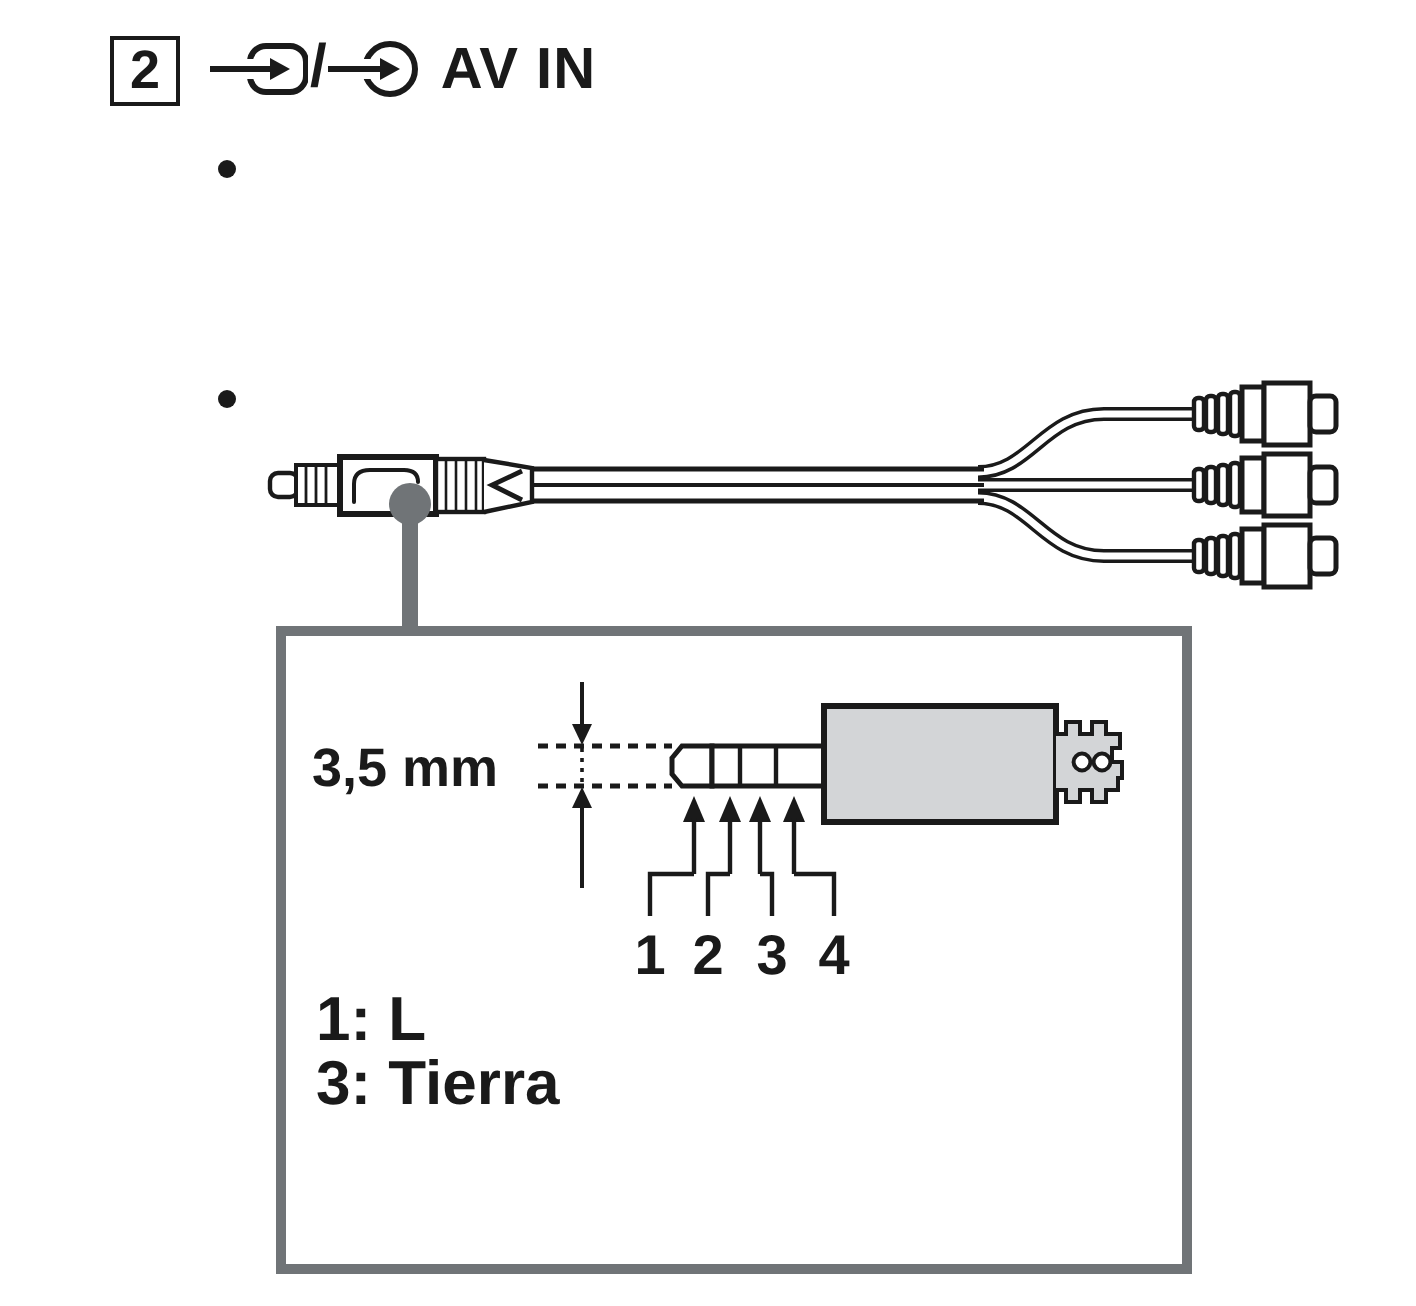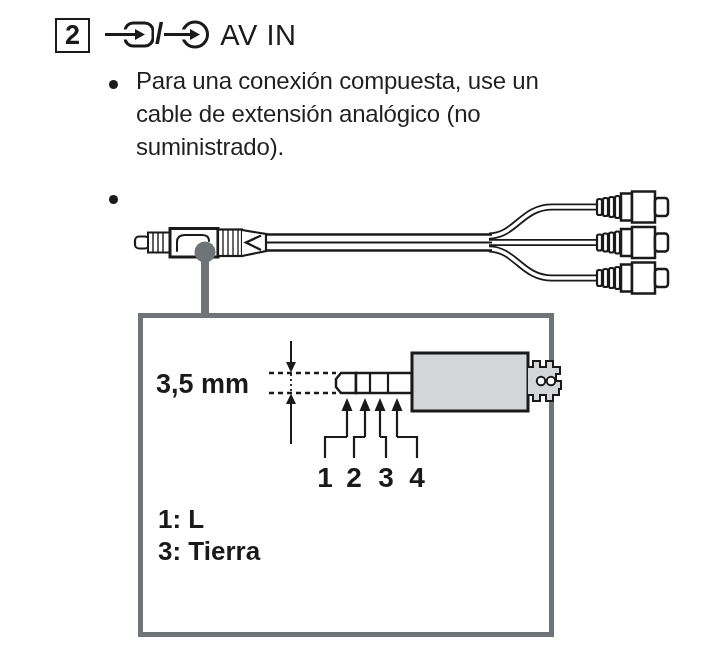--- a/index.html
+++ b/index.html
@@ -37,21 +37,21 @@
   .step-number-box span{
     font-size:27px;font-weight:700;line-height:1;
   }
   .hdr-icon{display:block;flex:0 0 auto;}
   .icon1{margin-left:14px;}
   .slash{
     font-size:30px;font-weight:700;
     margin:0 1px 2px 1px;
   }
   .av-title{
-    font-size:29px;font-weight:400;
+    font-size:29px;font-weight:700;
     margin-left:10px;
     letter-spacing:0.5px;
   }
   
   .bullet-dot{
     position:absolute;
     width:9px;height:9px;border-radius:50%;
     background:var(--ink);
   }
   .dot1{left:109px;top:80px;}
@@ -68,38 +68,38 @@
   .cable-svg{
     position:absolute;
     left:90px; top:180px;
   }
   .ln{stroke:var(--ink);fill:none;}
   .fw{fill:#ffffff;}
   
   .detail-box{
     position:absolute;
     left:138px; top:313px;
-    width:416px; height:324px;
+    width:458px; height:324px;
     border:5px solid var(--callout-gray);
     background:#ffffff;
   }
   .detail-svg{position:absolute;left:0;top:0;}
   .mm-label{
     font:700 27px "Liberation Sans","DejaVu Sans",sans-serif;
     fill:var(--ink);
   }
   .pin-num{
     font:700 28px "Liberation Sans","DejaVu Sans",sans-serif;
     fill:var(--ink);
     text-anchor:middle;
   }
   .legend{
     position:absolute;
-    left:15px; top:186px;
-    font-size:26px;
+    left:15px; top:176px;
+    font-size:31px;
     font-weight:700;
     line-height:31.6px;
     color:var(--ink);
   }
 </style>
 </head>
 <body>
 
 <div class="page">
 
@@ -117,25 +117,20 @@
     <svg class="hdr-icon" width="46" height="36" viewBox="0 0 46 36">
       <circle cx="31" cy="17.5" r="12.5" class="ln" stroke-width="3"></circle>
       <rect x="15.5" y="12.5" width="6" height="10" fill="#ffffff"></rect>
       <line x1="0" y1="17.5" x2="28" y2="17.5" class="ln" stroke-width="3"></line>
       <polygon points="36,17.5 26,12 26,23" fill="var(--ink)"></polygon>
     </svg>
     <span class="av-title">AV IN</span>
   </div>
 
   <div class="bullet-dot dot1"></div>
-  <div class="bullet-text">
-    <div>Para una conexión compuesta, use un</div>
-    <div>cable de extensión analógico (no</div>
-    <div>suministrado).</div>
-  </div>
 
   <div class="bullet-dot dot2"></div>
 
   <svg class="cable-svg" width="618" height="142" viewBox="90 180 618 142">
     <defs>
       <g id="rca">
         <rect x="0" y="-8" width="5" height="16" rx="2" class="ln fw" stroke-width="2.2"></rect>
         <rect x="6" y="-9" width="5" height="18" rx="2" class="ln fw" stroke-width="2.2"></rect>
         <rect x="12" y="-10" width="5" height="20" rx="2" class="ln fw" stroke-width="2.2"></rect>
         <rect x="18" y="-11" width="5" height="22" rx="2" class="ln fw" stroke-width="2.2"></rect>

